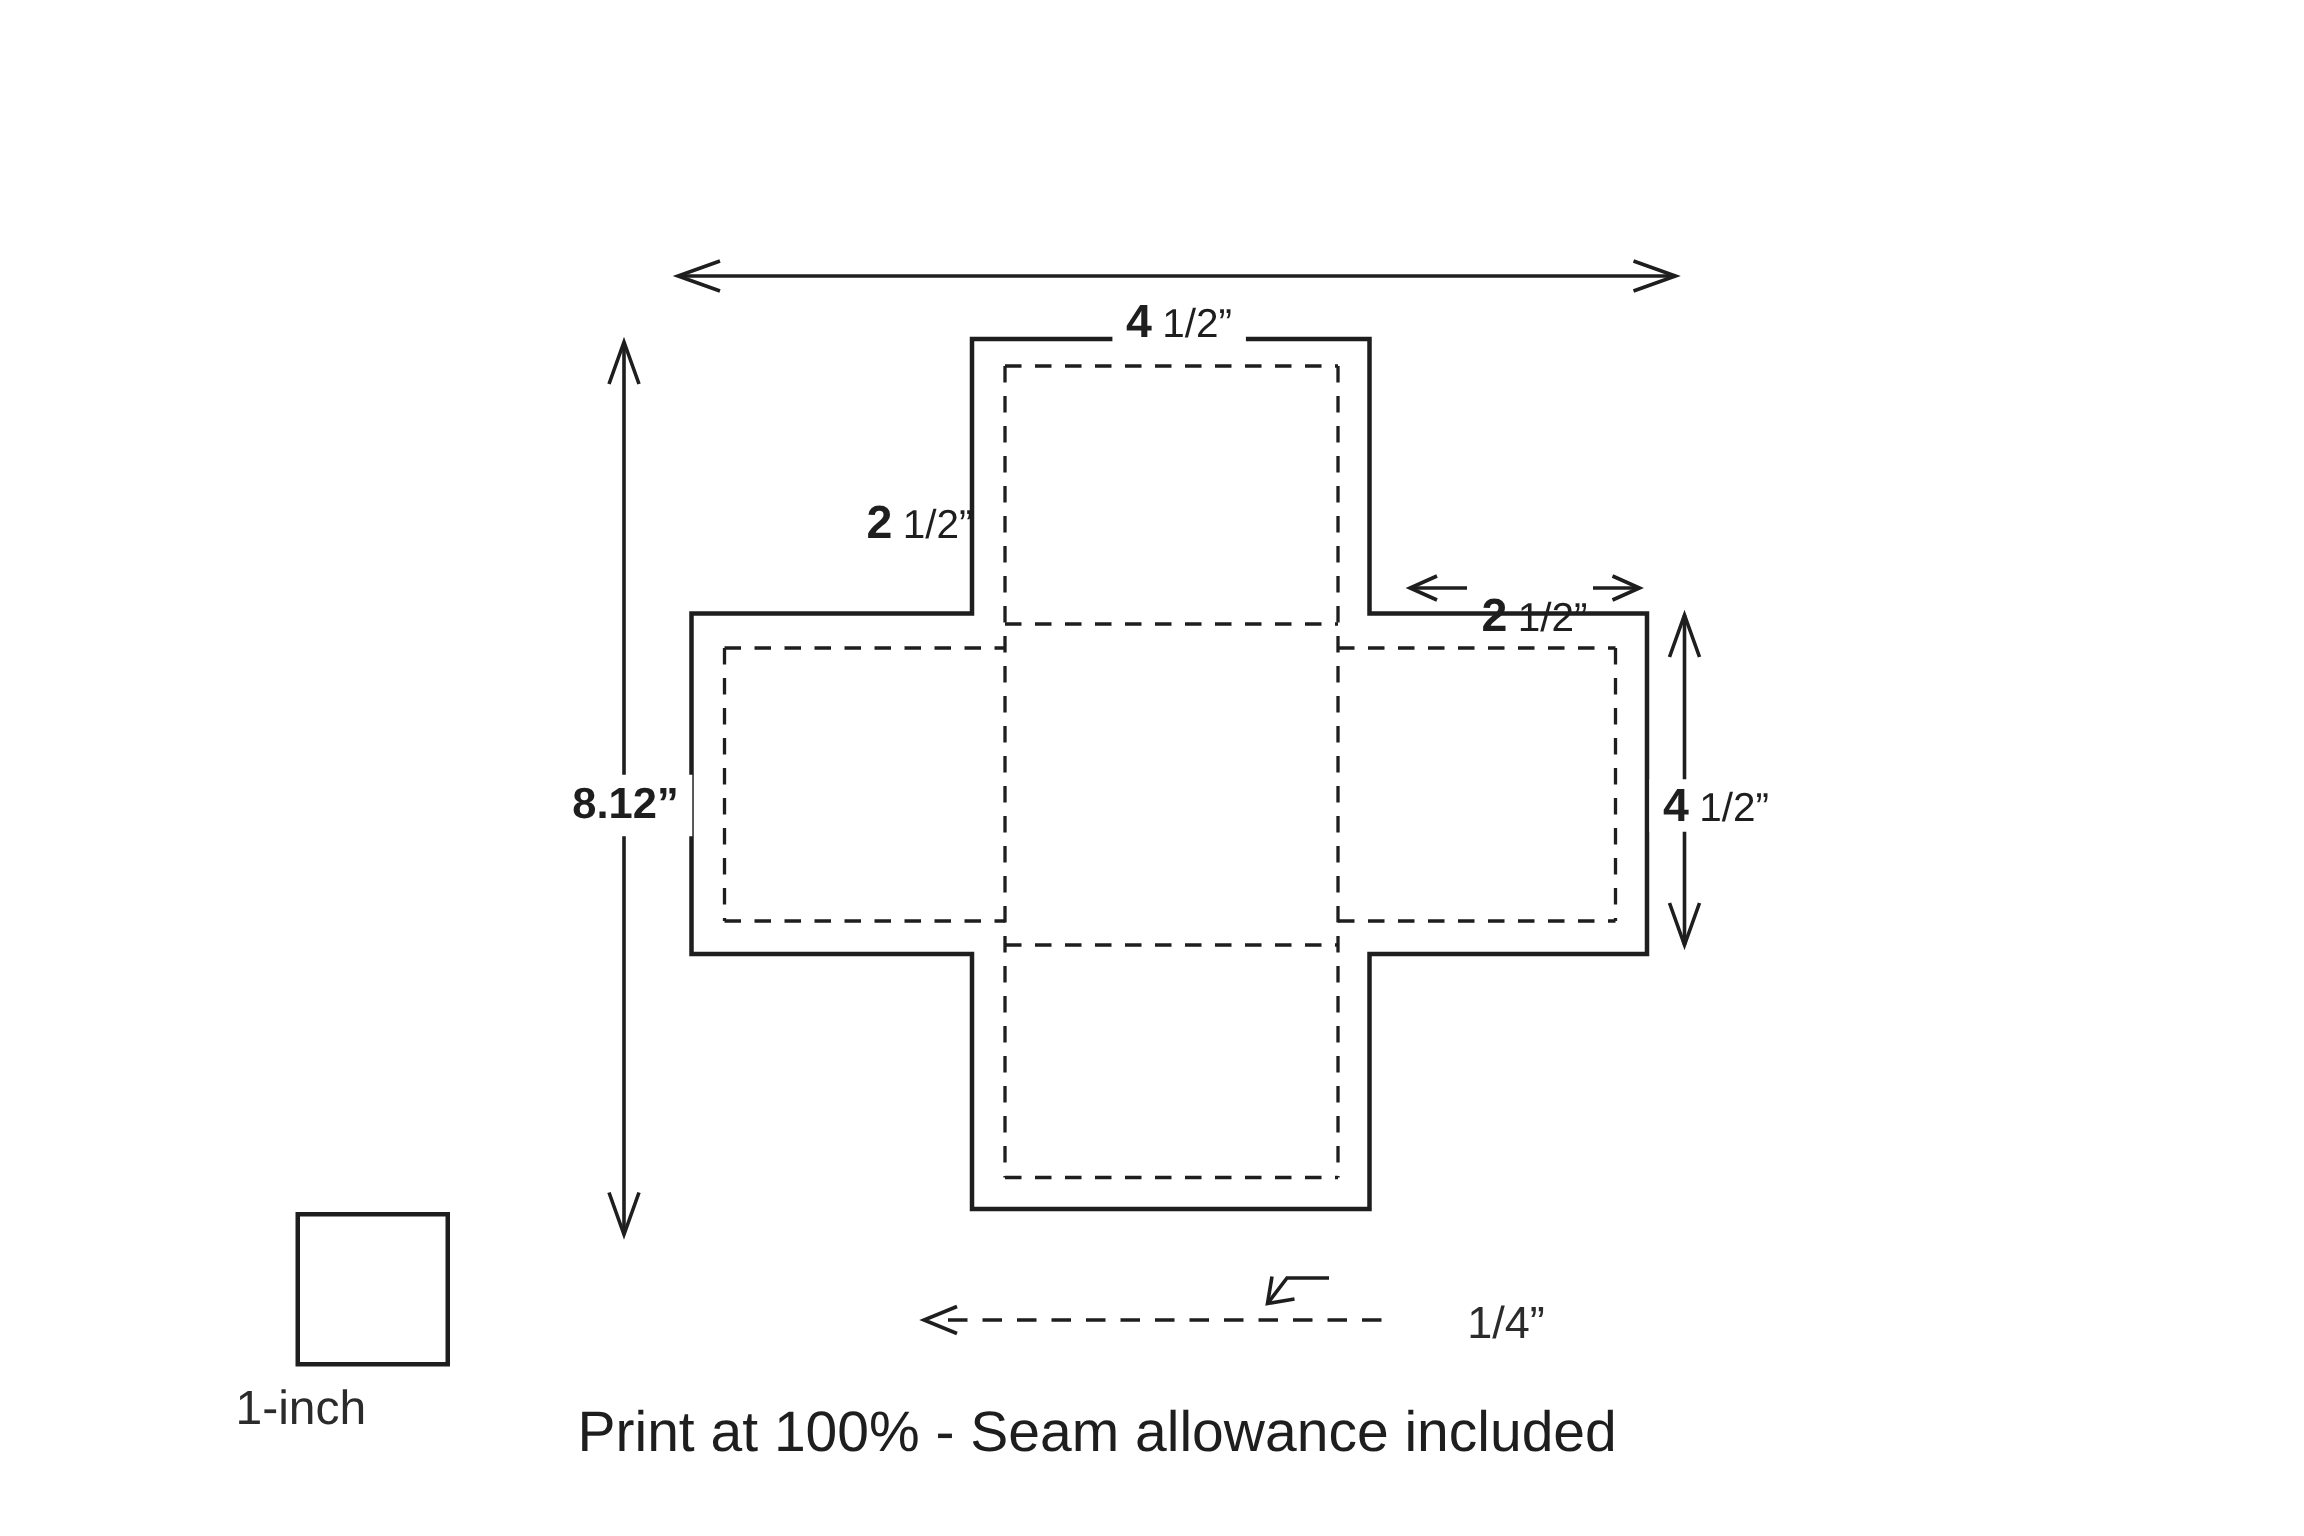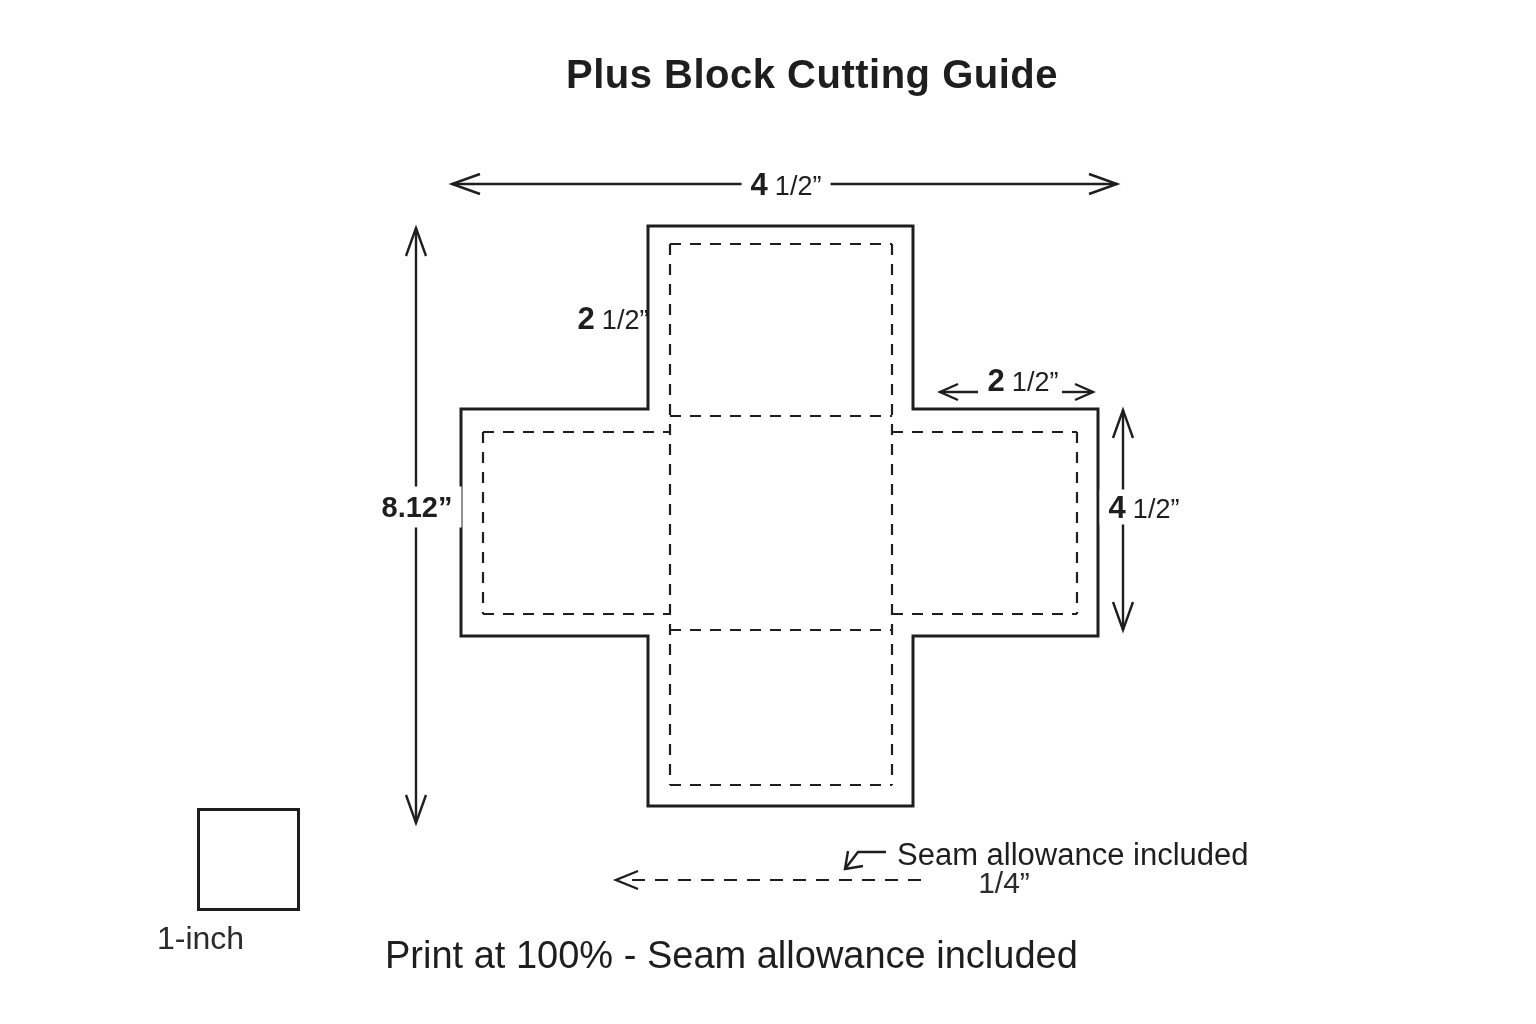--- a/index.html
+++ b/index.html
@@ -17,21 +17,21 @@
   svg.diagram { position:absolute; left:0; top:0; width:1536px; height:1024px; }
   .ln { fill:none; stroke:var(--ink); }
   .solid { stroke-width:3; }
   .dim  { stroke-width:2.4; }
   .dashed { stroke-width:2.2; stroke-dasharray:11 9; }
   .dashdim { stroke-width:2.2; stroke-dasharray:13 10; }
 
   .dim-label {
     position:absolute; transform:translate(-50%,-50%);
     background:var(--bg); padding:2px 9px; white-space:nowrap;
-    font-size:31px; font-weight:700; color:var(--ink); line-height:1;
+    font-size:31px; font-weight:700; color:var(--ink); line-height:1;margin-top:30px;
   }
   .dim-label.nobg { background:transparent; }
   .dim-label .small { font-size:27px; font-weight:400; margin-left:7px; }
   .dim-label .small:empty { margin-left:0; }
   .dim-label.plain { font-weight:500; font-size:29px; }
 
   .seam-note {
     position:absolute; left:897px; top:838px; font-size:31px; font-weight:500;
     white-space:nowrap; color:var(--ink); line-height:1.1;
   }
@@ -55,21 +55,20 @@
   .ts-line2 {
     position:absolute; left:147px; top:960px; width:200px; text-align:center;
     font-size:28px; font-weight:400; color:#2b2b2b;
   }
 </style>
 </head>
 <body>
 
 <div class="page">
 
-  <h1 class="title">Plus Block Cutting Guide</h1>
 
   <svg class="diagram" viewBox="0 0 1536 1024" aria-hidden="true">
 
     <path class="ln solid" d="M648 226 H913 V409 H1098 V636 H913 V806 H648 V636 H461 V409 H648 Z"></path>
 
     <g class="ln dashed">
       <path d="M670 244 V785"></path>
       <path d="M892 244 V785"></path>
       <path d="M670 244 H892"></path>
       <path d="M670 785 H892"></path>
@@ -132,21 +131,20 @@
   </div>
 
   <div class="dim-label nobg" style="left:1023px; top:380px;">
     <span class="big">2</span><span class="small">1/2”</span>
   </div>
 
   <div class="dim-label" style="left:1144px; top:507px;">
     <span class="big">4</span><span class="small">1/2”</span>
   </div>
 
-  <div class="seam-note">Seam allowance included</div>
   <div class="seam-frac">1/4”</div>
 
   <div class="test-square"></div>
   <div class="ts-line1">1-inch</div>
 
   <div class="footer">Print at 100% - Seam allowance included</div>
 
 </div>
 
 </body></html>

